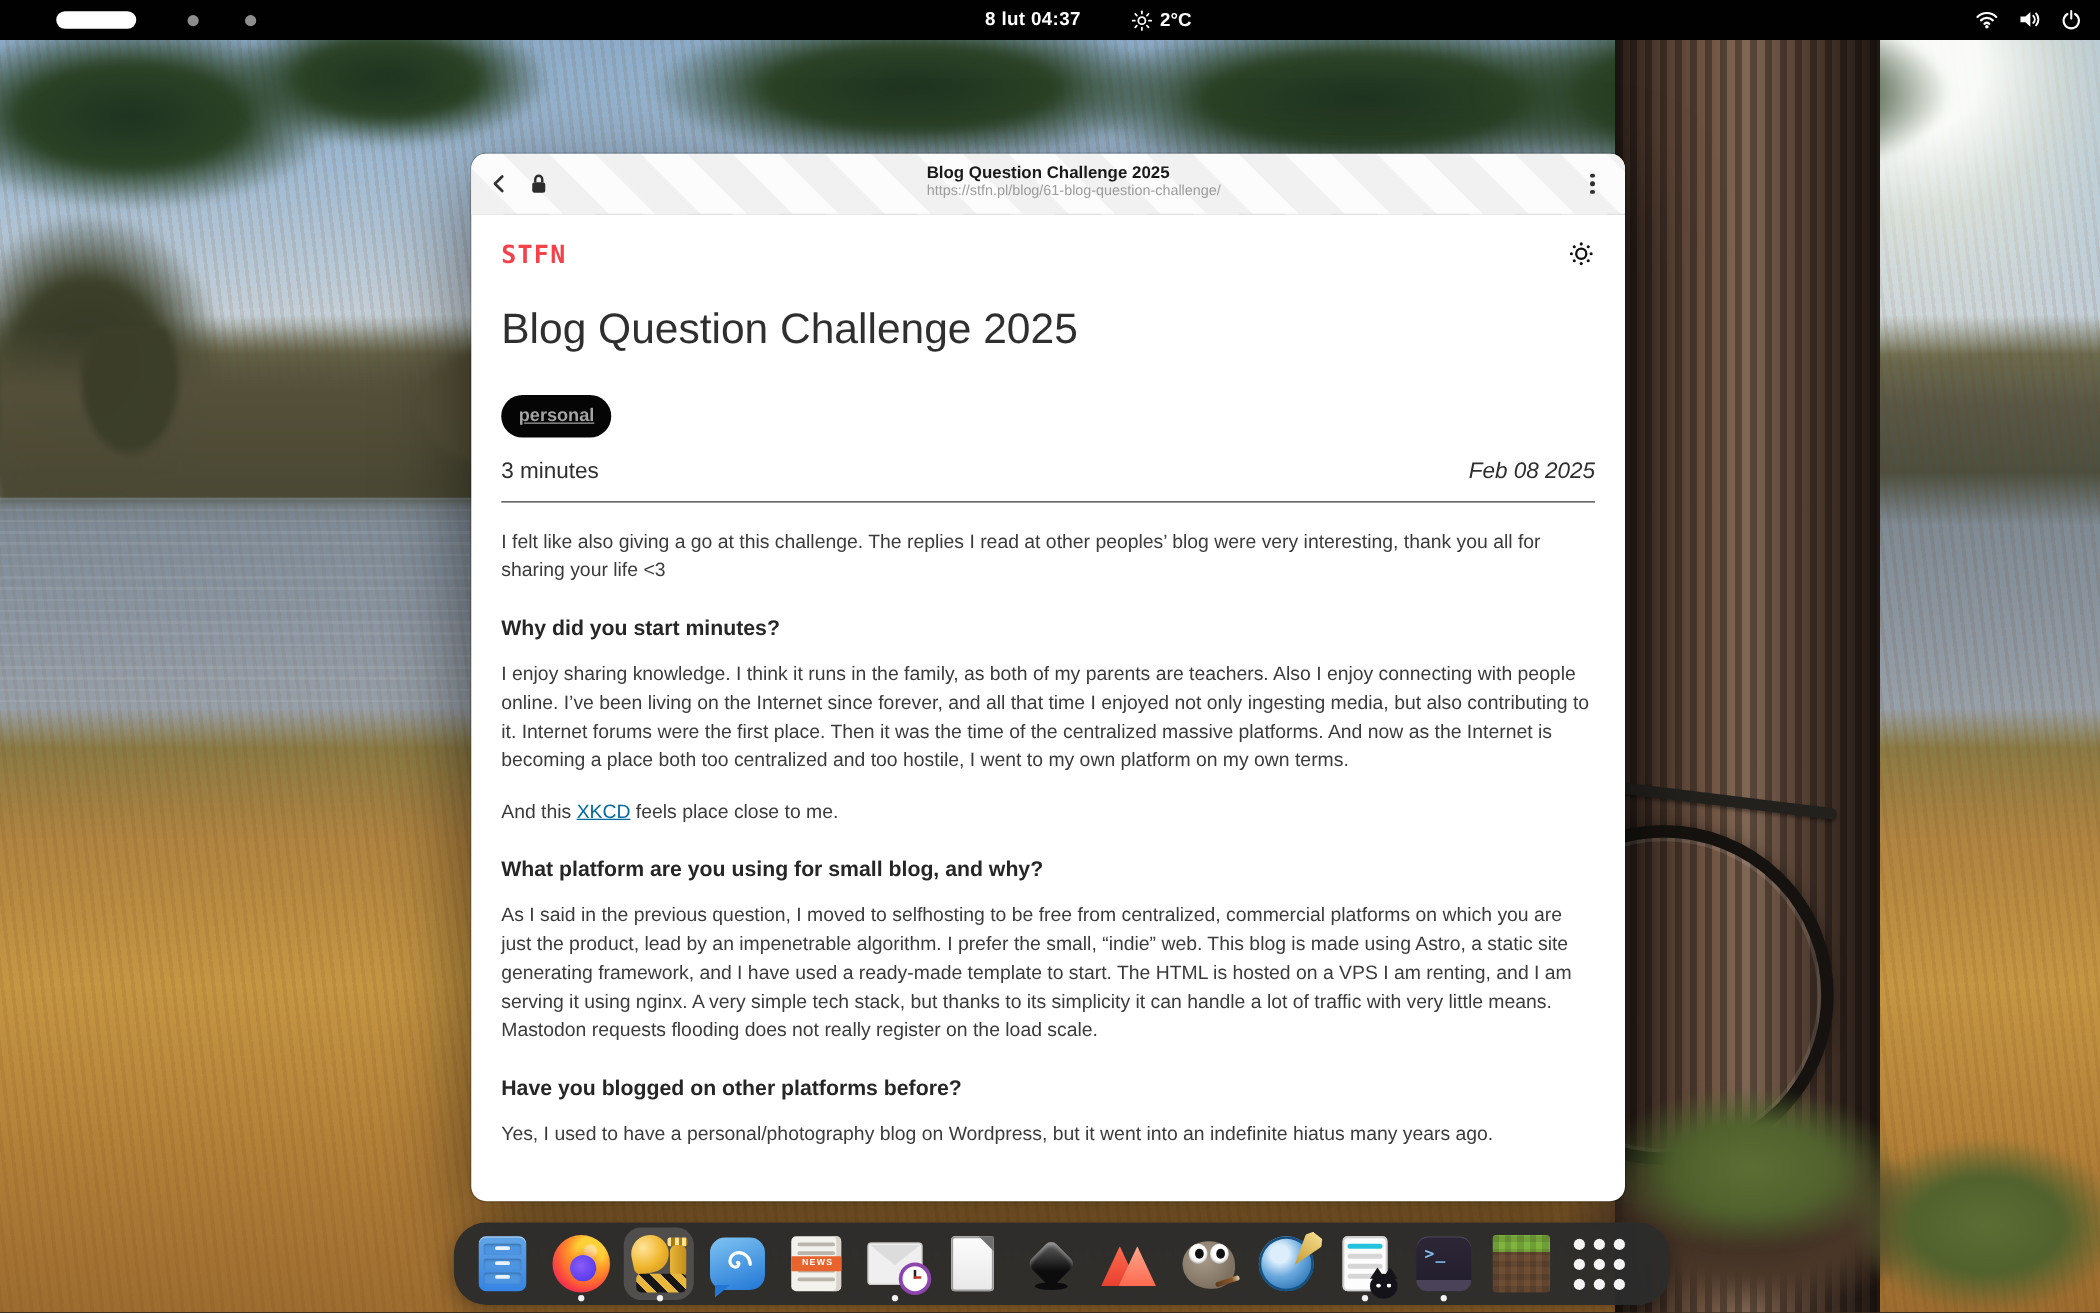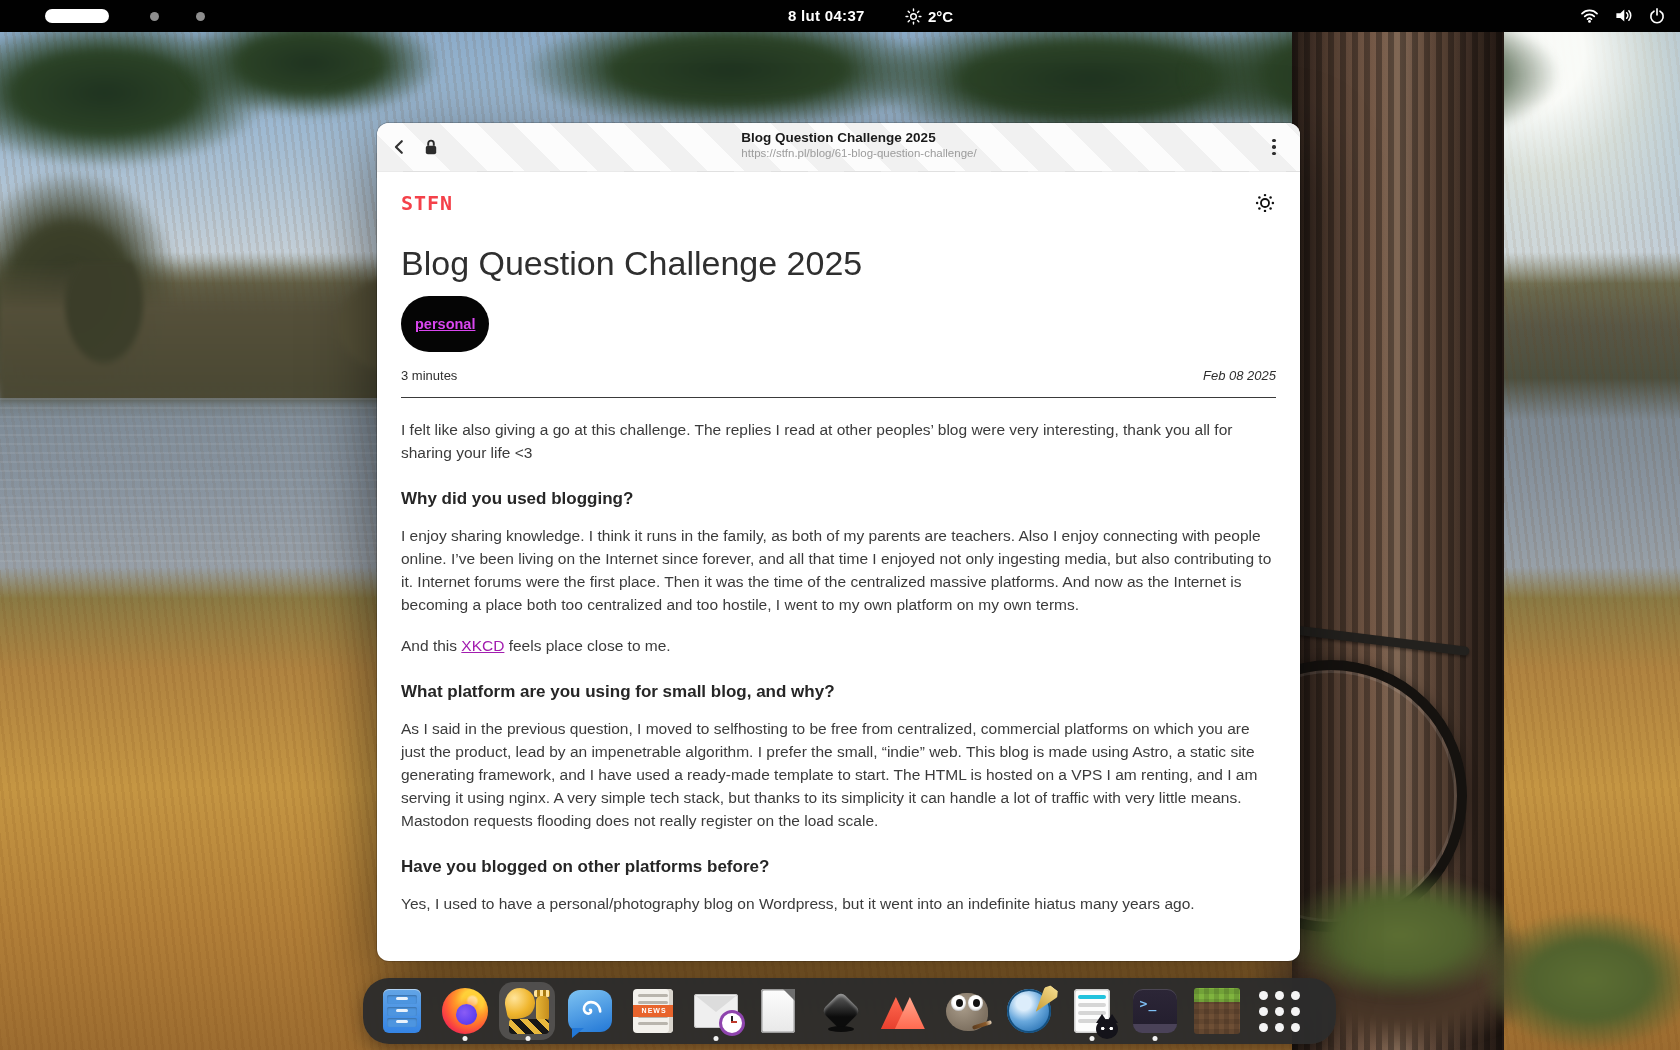--- a/index.html
+++ b/index.html
@@ -72,30 +72,30 @@
     align-items:center;justify-content:center;gap:3px;cursor:pointer;}
   .kebab i{width:3.5px;height:3.5px;border-radius:50%;background:#2f2f2f;display:block;}
 
   
   .content{position:relative;height:789px;padding:16px 24px 0 24px;overflow:hidden;color:#3b3b3b;}
   .logo-row{display:flex;justify-content:space-between;align-items:flex-start;height:32px;}
   .logo{font-family:"DejaVu Sans Mono",monospace;font-weight:800;font-size:20px;letter-spacing:1px;
     color:#f4414a;line-height:30px;text-decoration:none;}
   .theme-toggle{margin-top:4px;cursor:pointer;}
   h1.post-title{font-size:34px;font-weight:400;color:#2f2f2f;margin:22px 0 0 0;line-height:42px;}
-  .tag-pill{display:inline-block;margin-top:12px;background:#050505;color:#d946ef;border-radius:999px;
-    padding:18px 14px;font-size:14.5px;font-weight:bold;text-decoration:underline;line-height:20px;}
-  .meta-row{display:flex;justify-content:space-between;margin-top:16px;font-size:13px;color:#2e2e2e;}
+  .tag-pill{display:inline-block;margin-top:32px;background:#050505;color:#a3a3a3;border-radius:999px;
+    padding:7px 14px;font-size:14.5px;font-weight:bold;text-decoration:underline;line-height:20px;}
+  .meta-row{display:flex;justify-content:space-between;margin-top:16px;font-size:18px;color:#2e2e2e;}
   .meta-date{font-style:italic;}
   hr.rule{border:none;border-top:1.6px solid #3a3a3a;margin:14px 0 0 0;}
   .content p{font-size:15.5px;line-height:23px;margin:20px 0 0 0;}
   .content p.tight{margin-top:14px;}
   .content p.link-line{margin-top:18px;}
   .content h2{font-size:17px;font-weight:bold;color:#262626;margin:24px 0 0 0;line-height:22px;}
-  a.inline-link{color:#a21caf;text-decoration:underline;}
+  a.inline-link{color:#0369a1;text-decoration:underline;}
 
   
   .dock{position:absolute;left:363px;top:978px;width:957px;height:66px;border-radius:26px;
     background:rgba(44,44,44,.96);z-index:30;display:flex;align-items:center;padding:0 8px;
     box-shadow:0 6px 20px rgba(0,0,0,.4);}
   .dock-item{position:relative;width:62.7px;height:66px;display:flex;align-items:center;justify-content:center;cursor:pointer;}
   .dock-item.active::before{content:"";position:absolute;left:3px;top:4px;width:56px;height:58px;
     border-radius:14px;background:rgba(255,255,255,.16);}
   .run-dot{position:absolute;bottom:3px;left:50%;transform:translateX(-50%);width:5px;height:5px;
     border-radius:50%;background:#f2f2f2;}
@@ -317,21 +317,21 @@
 
     <div class="meta-row">
       <span>3 minutes</span>
       <span class="meta-date">Feb 08 2025</span>
     </div>
 
     <hr class="rule">
 
     <p>I felt like also giving a go at this challenge. The replies I read at other peoples’ blog were very interesting, thank you all for sharing your life &lt;3</p>
 
-    <h2>Why did you used blogging?</h2>
+    <h2>Why did you start minutes?</h2>
     <p class="tight">I enjoy sharing knowledge. I think it runs in the family, as both of my parents are teachers. Also I enjoy connecting with people online. I’ve been living on the Internet since forever, and all that time I enjoyed not only ingesting media, but also contributing to it. Internet forums were the first place. Then it was the time of the centralized massive platforms. And now as the Internet is becoming a place both too centralized and too hostile, I went to my own platform on my own terms.</p>
     <p class="link-line"><span>And this </span><a href="#" class="inline-link">XKCD</a><span> feels place close to me.</span></p>
 
     <h2>What platform are you using for small blog, and why?</h2>
     <p class="tight">As I said in the previous question, I moved to selfhosting to be free from centralized, commercial platforms on which you are just the product, lead by an impenetrable algorithm. I prefer the small, “indie” web. This blog is made using Astro, a static site generating framework, and I have used a ready-made template to start. The HTML is hosted on a VPS I am renting, and I am serving it using nginx. A very simple tech stack, but thanks to its simplicity it can handle a lot of traffic with very little means. Mastodon requests flooding does not really register on the load scale.</p>
 
     <h2>Have you blogged on other platforms before?</h2>
     <p class="tight">Yes, I used to have a personal/photography blog on Wordpress, but it went into an indefinite hiatus many years ago.</p>
   </div>
 </div>

